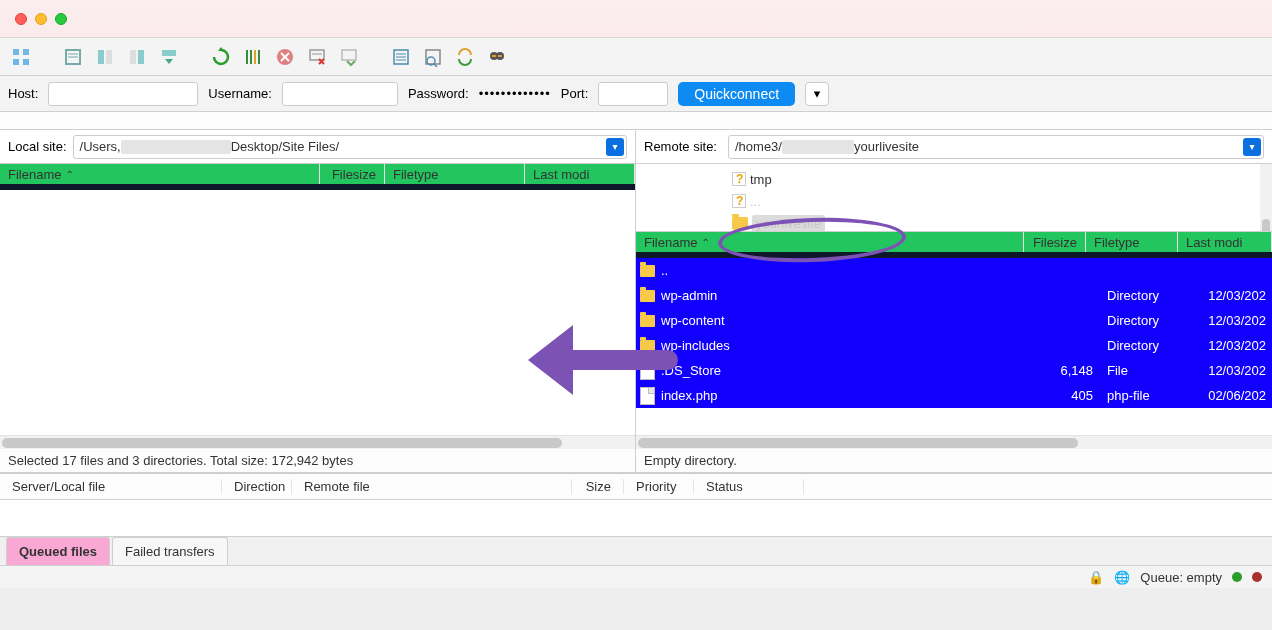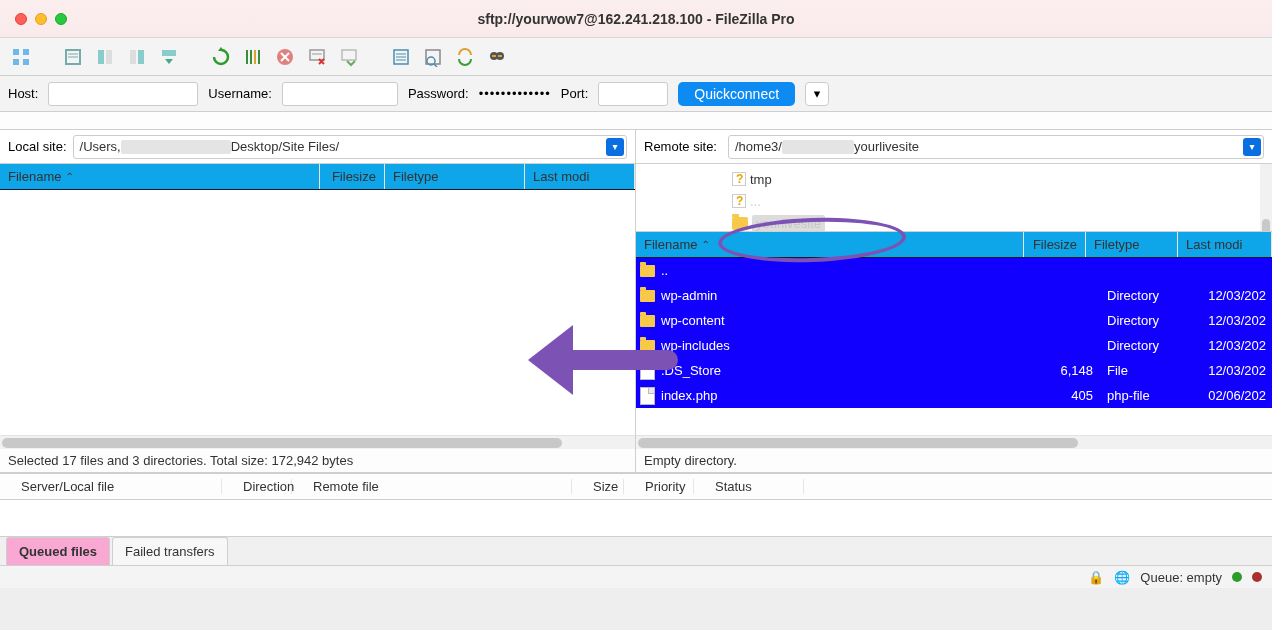--- a/index.html
+++ b/index.html
@@ -35,39 +35,39 @@
 .tree { flex: 0 0 68px; background:#fff; border-bottom:1px solid #cfcfcf; overflow:hidden; padding:4px 0; position:relative;}
 .tree-row { display:flex; align-items:center; height:22px; gap:4px; padding-left:70px; color:#333;}
 .tree-row.dim { color:#bbb; }
 .folder-icon { width:16px; height:13px; background:#f7c948; border-radius:2px; display:inline-block; position:relative; }
 .folder-icon::before { content:''; position:absolute; top:-3px; left:0; width:7px; height:3px; background:#f7c948; border-radius:1px 1px 0 0;}
 .unknown-icon { width:14px; height:14px; background:#fff; border:1px solid #ccc; display:inline-block; position:relative;}
 .unknown-icon::after { content:'?'; color:#e8a500; font-weight:bold; position:absolute; left:3px; top:-1px; font-size:12px;}
 .disclosure { color:#888; font-size:10px; width:12px; display:inline-block;}
 .sel { background:#dcdcdc; padding:1px 4px; border-radius:2px; color:#c7c7c7;}
 
-.cols { height:26px; border-bottom:1px solid #0f172a; display:flex; color:#333; background:#0ea5e9;}
+.cols { height:26px; border-bottom:6px solid #0f172a; display:flex; color:#333; background:#22c55e;}
 .col { padding:0 8px; border-right:1px solid #e6e6e6; display:flex; align-items:center; gap:4px;}
 .sortasc { font-size:10px;}
 
 .filelist { flex:1; overflow:hidden; position:relative; background:#fff;}
 .frow { height:25px; display:flex; align-items:center; padding-left:4px; gap:6px;}
 .filelisting.remote .frow { background:#1200ff; color:#fff; }
 .file-icon { width:15px; height:18px; background:#fff; border:1px solid #bbb; display:inline-block; position:relative;}
 .file-icon::after { content:''; position:absolute; top:0; right:0; width:5px; height:5px; background:#e8e8e8; border-left:1px solid #bbb; border-bottom:1px solid #bbb;}
 .fold-small { width:15px; height:12px; background:#f7c948; border-radius:1px; display:inline-block; position:relative;}
 .fold-small::before { content:''; position:absolute; top:-3px; left:0; width:6px; height:3px; background:#f7c948; border-radius:1px 1px 0 0;}
 
 .hscroll { position:absolute; bottom:0; left:0; right:0; height:14px; background:#f1f1f1; border-top:1px solid #e3e3e3;}
 .hscroll-thumb { position:absolute; top:2px; height:10px; background:#c8c8c8; border-radius:5px;}
 
 .statusline { height:24px; border-bottom:1px solid #cfcfcf; background:#fdfdfd; display:flex; align-items:center; padding:0 8px; color:#333;}
 
 .transfer-header { height:26px; border-bottom:1px solid #cfcfcf; background:#fdfdfd; display:flex; align-items:center;}
-.tcol { padding:0 21px; border-right:1px solid #e6e6e6; color:#333;}
+.tcol { padding:0 12px; border-right:1px solid #e6e6e6; color:#333;}
 .transfer-body { height:36px; background:#fff; }
 
 .tabs { height:30px; background:#f0f0f0; border-top:1px solid #cfcfcf; border-bottom:1px solid #cfcfcf; display:flex; align-items:stretch; padding-left:6px;}
 .tab { padding:6px 12px; border:1px solid #cfcfcf; border-bottom:none; background:#f7f7f7; margin-right:2px; border-radius:3px 3px 0 0; color:#333;}
 .tab.active { background:#f9a8d4; font-weight:600; }
 
 .bottombar { height:22px; background:#f4f4f4; display:flex; align-items:center; justify-content:flex-end; gap:10px; padding:0 10px; color:#333;}
 
 .blurred { background:#e4e4e4; color:transparent; border-radius:2px; display:inline-block; height:14px;}
 
@@ -80,21 +80,20 @@
 </style>
 </head>
 <body>
 
 <div class="titlebar">
   <div class="traffic">
     <span class="tl-close"></span>
     <span class="tl-min"></span>
     <span class="tl-max"></span>
   </div>
-  <div class="title">sftp://yourwow7@162.241.218.100 - FileZilla Pro</div>
 </div>
 
 <div class="toolbar">
   <div class="tbtn">
       <svg viewBox="0 0 20 20">
         <rect x="2" y="2" width="6" height="6" fill="#6fb8e8"></rect>
         <rect x="12" y="2" width="6" height="6" fill="#6fb8e8"></rect>
         <rect x="2" y="12" width="6" height="6" fill="#6fb8e8"></rect>
         <rect x="12" y="12" width="6" height="6" fill="#6fb8e8"></rect>
       </svg>

